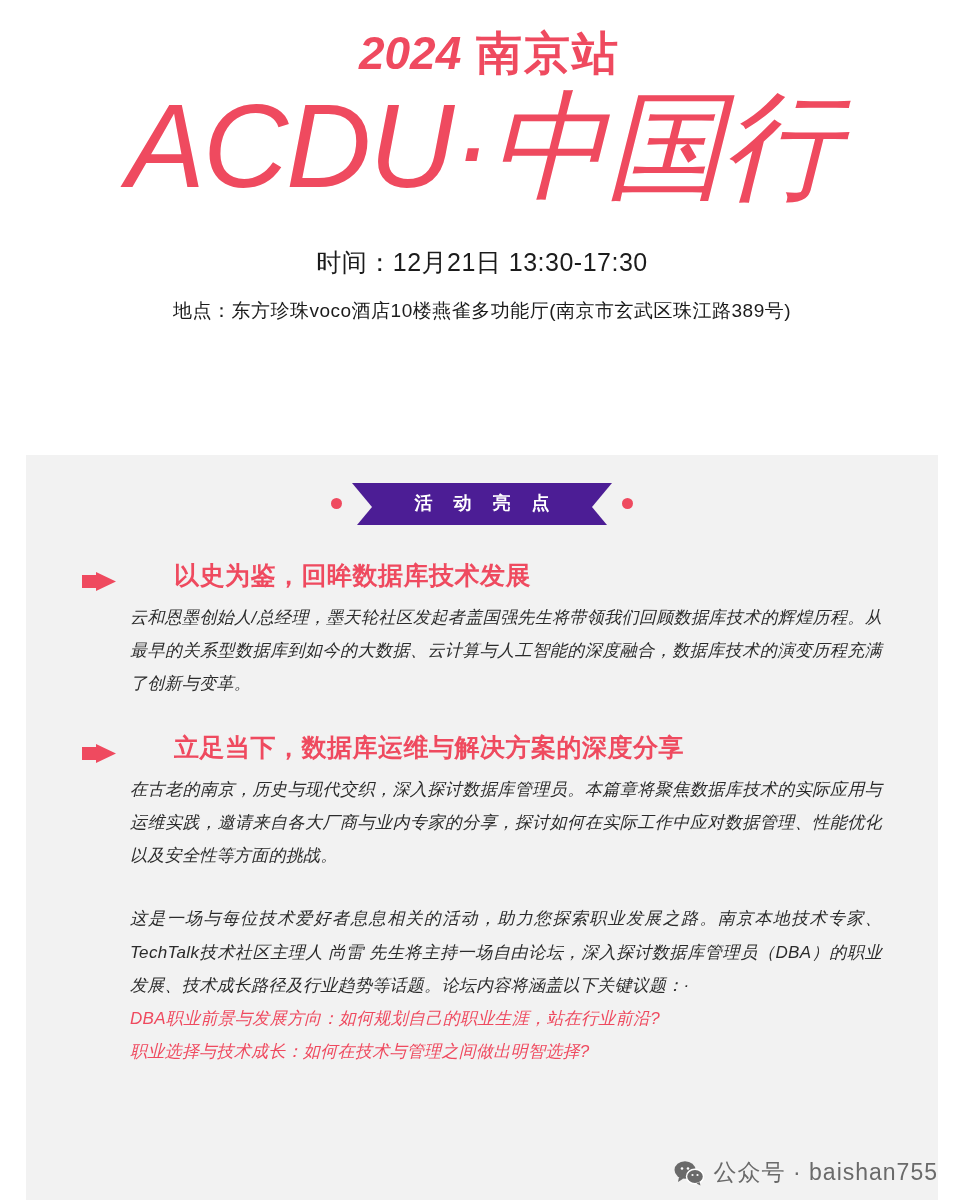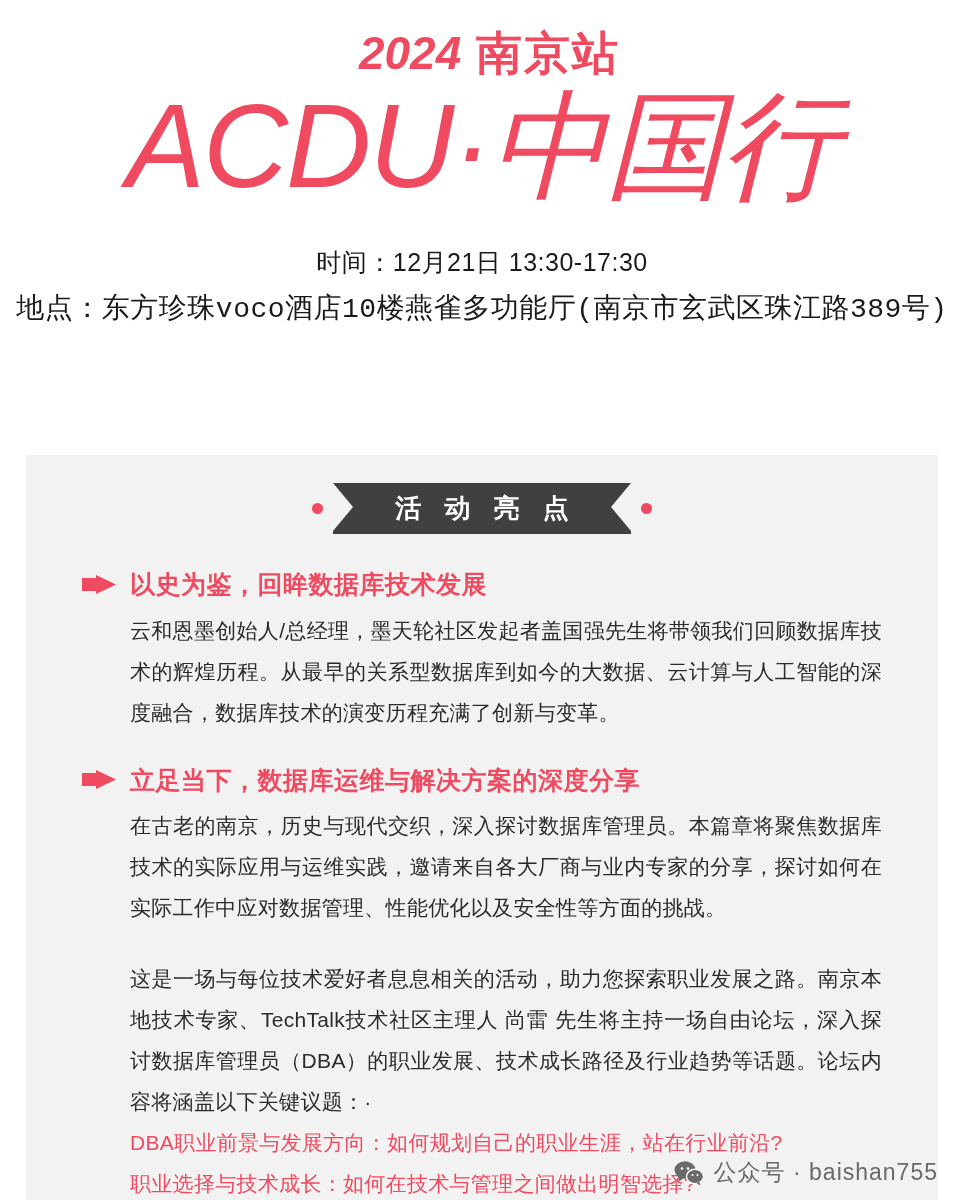--- a/index.html
+++ b/index.html
@@ -53,25 +53,24 @@
     margin-top: 34px;
     text-align: center;
     color: #1b1b1b;
   }
   .meta-time {
     font-size: 25px;
     line-height: 1.6;
     letter-spacing: 0.5px;
   }
   .meta-place {
-    font-size: 28px;
+    font-size: 19px;
     line-height: 1.6;
-    margin-top: 6px;
+    margin-top: 14px;
     letter-spacing: 0.5px;
-    font-family: Liberation Mono, monospace;
   }
 
   
   .panel {
     position: absolute;
     top: 455px;
     left: 26px;
     width: 912px;
     bottom: 0;
     background: #f2f2f2;
@@ -87,23 +86,23 @@
     width: 11px;
     height: 11px;
     border-radius: 50%;
     background: #ef4a5f;
   }
   .dot.left { margin-right: 10px; }
   .dot.right { margin-left: 10px; }
 
   .ribbon {
     position: relative;
-    background: #404040;
+    background: #4c1d95;
     color: #ffffff;
-    font-size: 26px;
+    font-size: 18px;
     font-weight: bold;
     letter-spacing: 8px;
     padding: 10px 54px 10px 62px;
     line-height: 1.2;
   }
   .ribbon:before,
   .ribbon:after {
     content: "";
     position: absolute;
     top: 0;
@@ -122,44 +121,46 @@
   }
 
   .sections {
     margin-top: 34px;
     padding: 0 56px 0 56px;
   }
   .section { margin-bottom: 30px; }
 
   .sec-head {
     display: flex;
-    align-items: center;
+    align-items: flex-end;
     margin-bottom: 10px;
+    gap: 44px;
   }
   .arrow-icon {
     width: 34px;
     height: 19px;
     margin-right: 14px;
     flex: none;
     display: block;
   }
   .sec-title {
     font-size: 25px;
     font-weight: bold;
     color: #ef4a5f;
     letter-spacing: 0.5px;
     line-height: 1.3;
   }
   .sec-body {
-    font-size: 21px;
+    font-size: 17px;
     color: #2b2b2b;
     line-height: 1.95;
     padding-left: 48px;
     text-align: justify;
     letter-spacing: 0.3px;
+    font-style: italic;
   }
   .sec-body .accent-line {
     color: #ef4a5f;
     display: block;
   }
 
   
   .watermark {
     position: absolute;
     right: 26px;

